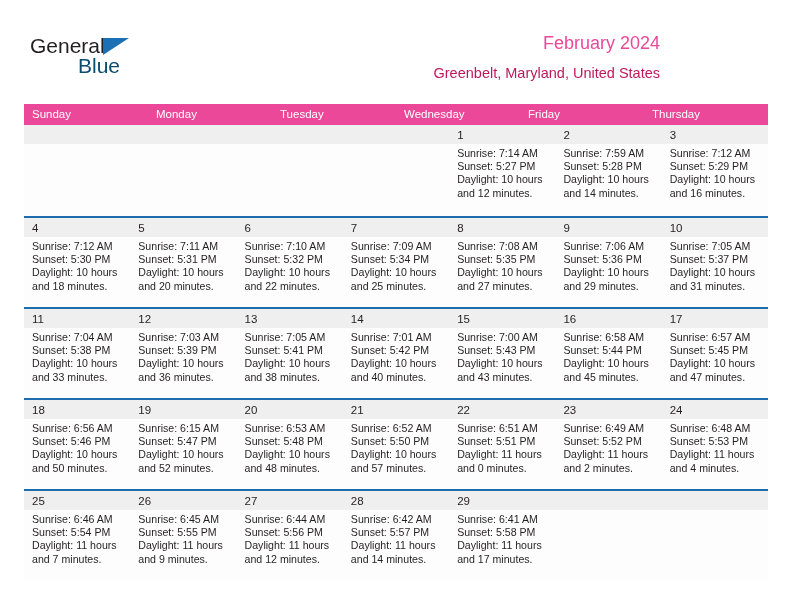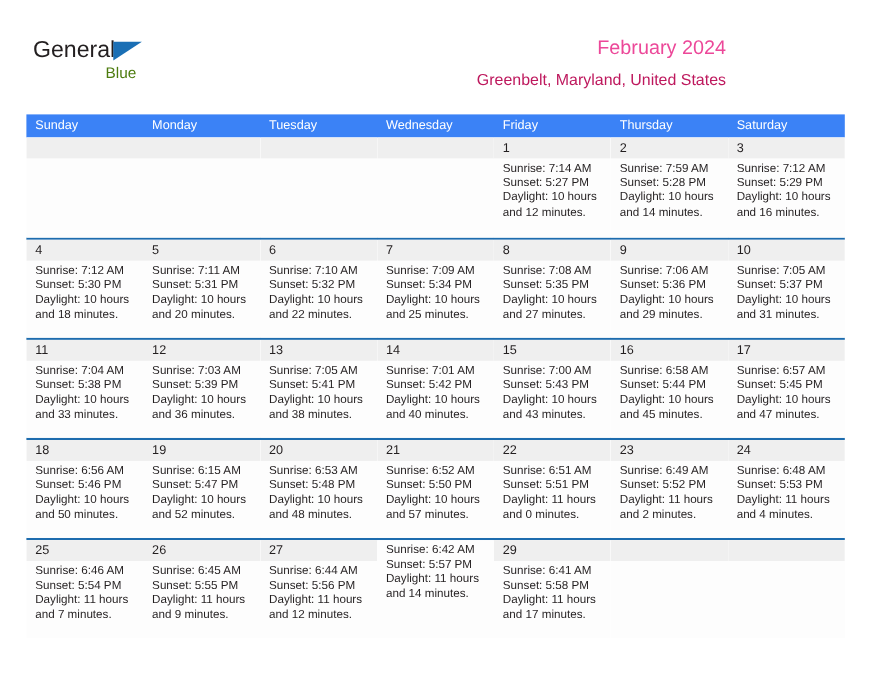--- a/index.html
+++ b/index.html
@@ -48,24 +48,24 @@
     position: absolute;
     left: 73px;
     top: 4px;
     width: 0;
     height: 0;
     border-left: 26px solid #1a6fb5;
     border-bottom: 17px solid transparent;
   }
   .brand-blue {
     position: absolute;
-    left: 66px;
+    left: 48px;
     top: 20px;
-    font-size: 14px;
-    color: #4d7c0f;
+    font-size: 21px;
+    color: #0c4a6e;
     line-height: 24px;
   }
 
   .title-block {
     position: absolute;
     right: 0;
     top: 0;
     text-align: right;
   }
   .cal-title {
@@ -84,21 +84,21 @@
 
   
   .calendar {
     position: absolute;
     left: 24px;
     top: 104px;
     width: 744px;
   }
   .cal-head {
     display: flex;
-    background: #3b82f6;
+    background: #ec4899;
     height: 21px;
   }
   .cal-head .hcell {
     flex: 1 1 0;
     color: #ffffff;
     font-size: 11.5px;
     line-height: 21px;
     padding-left: 8px;
     box-sizing: border-box;
     white-space: nowrap;
@@ -160,21 +160,20 @@
   </div>
 
   <div class="calendar">
     <div class="cal-head">
         <div class="hcell">Sunday</div>
         <div class="hcell">Monday</div>
         <div class="hcell">Tuesday</div>
         <div class="hcell">Wednesday</div>
         <div class="hcell">Friday</div>
         <div class="hcell">Thursday</div>
-        <div class="hcell">Saturday</div>
       </div>
     <div id="weeks-container">
         <div class="week">
           <div class="day empty">
             <div class="datebar"><span class="datenum"></span></div>
           </div>
           <div class="day empty">
             <div class="datebar"><span class="datenum"></span></div>
           </div>
           <div class="day empty">
@@ -428,20 +427,21 @@
           <div class="day">
             <div class="datebar"><span class="datenum">27</span></div>
             <div class="details">
               <div>Sunrise: 6:44 AM</div>
               <div>Sunset: 5:56 PM</div>
               <div>Daylight: 11 hours</div>
               <div>and 12 minutes.</div>
             </div>
           </div>
           <div class="day">
+            <div class="datebar"><span class="datenum">28</span></div>
             <div class="details">
               <div>Sunrise: 6:42 AM</div>
               <div>Sunset: 5:57 PM</div>
               <div>Daylight: 11 hours</div>
               <div>and 14 minutes.</div>
             </div>
           </div>
           <div class="day">
             <div class="datebar"><span class="datenum">29</span></div>
             <div class="details">

